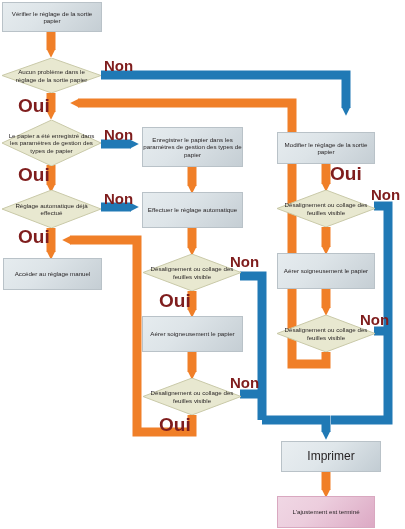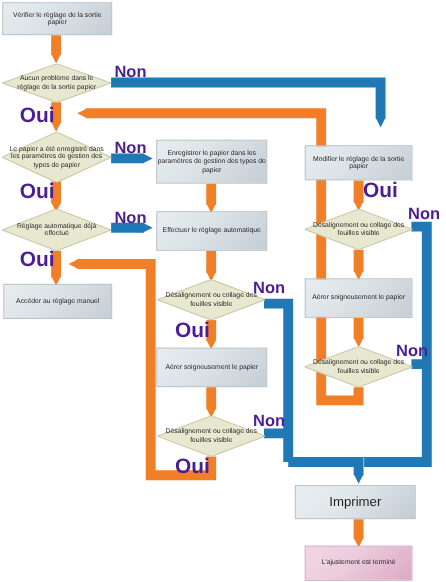--- a/index.html
+++ b/index.html
@@ -25,21 +25,21 @@
   }
   .diamond{
     background:transparent;
     color:#231f20;
   }
   .diamond .dshape{
     position:absolute;left:0;top:0;width:100%;height:100%;
   }
   .diamond .dtext{position:relative;z-index:2;padding:0 6px;}
 
-  .lbl{position:absolute;font-weight:bold;color:#4c1d95;z-index:6;}
+  .lbl{position:absolute;font-weight:bold;color:#7f1d1d;z-index:6;}
   .lbl.oui{font-size:19px;}
   .lbl.non{font-size:15px;}
 
   .txt-s{font-size:6.2px;}
   .txt-big{font-size:12px;}
 </style>
 </head>
 <body>
 
 <div id="canvas">
@@ -172,21 +172,21 @@
     <span>Aérer soigneusement le papier</span>
   </div>
 
   <div class="node diamond txt-s" style="left:277px;top:315px;width:98px;height:37px;">
     <svg class="dshape" viewBox="0 0 98 37" preserveAspectRatio="none">
       <polygon points="49,0 98,18.5 49,37 0,18.5" fill="#E8E8D0" stroke="#C9C9A8" stroke-width="1"></polygon>
     </svg>
     <span class="dtext">Désalignement ou collage des feuilles visible</span>
   </div>
 
-  <div class="node proc blue-ish txt-big" style="left:268px;top:441px;width:110px;height:31px;">
+  <div class="node proc blue-ish txt-big" style="left:281px;top:441px;width:100px;height:31px;">
     <span>Imprimer</span>
   </div>
 
   <div class="node endbox txt-s" style="left:277px;top:496px;width:98px;height:32px;">
     <span>L'ajustement est terminé</span>
   </div>
 
   <div class="lbl non" style="left:104px;top:57px;">Non</div>
   <div class="lbl oui" style="left:18px;top:95px;">Oui</div>
 

